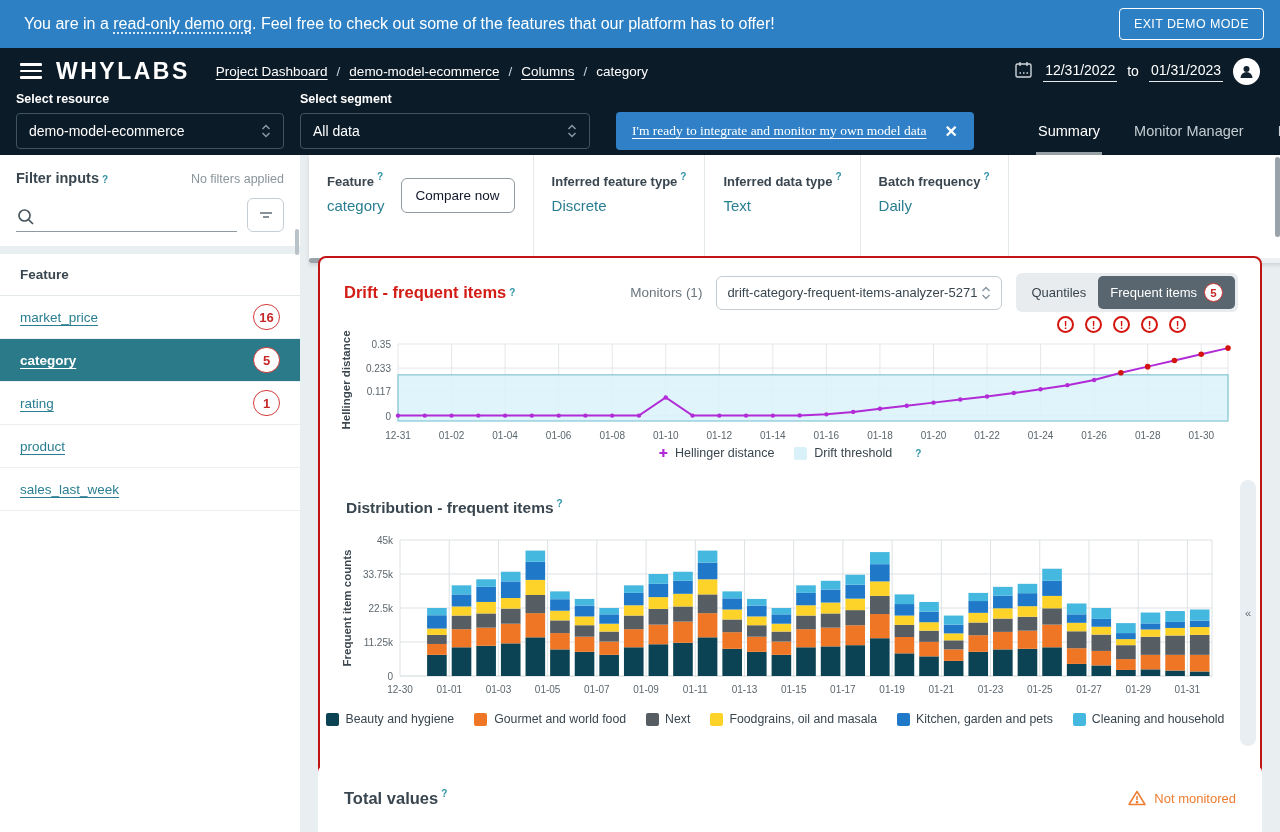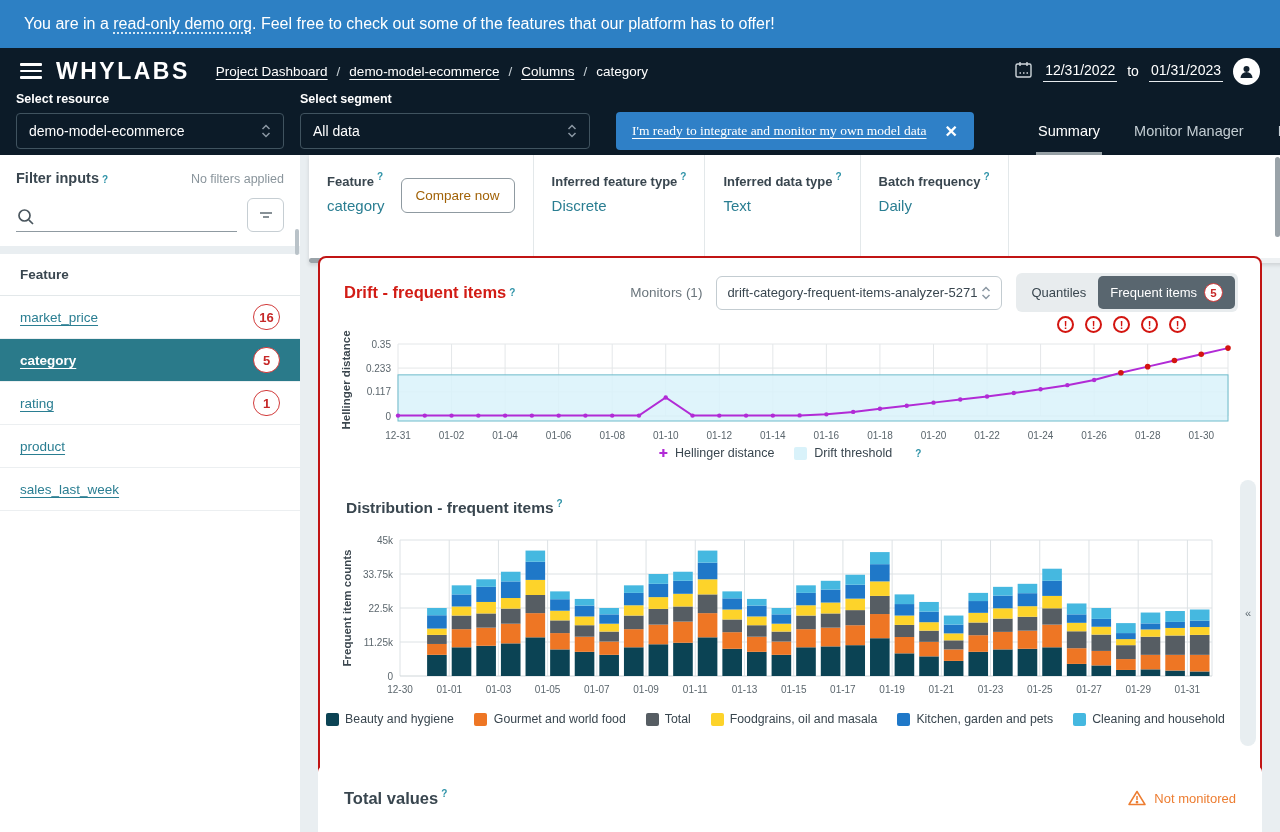--- a/index.html
+++ b/index.html
@@ -62,21 +62,21 @@
     background:#fff; color:#c62828; font-size:13px; font-weight:700; display:flex; align-items:center; justify-content:center; }
   .side-scroll-thumb { position:absolute; right:1px; top:74px; width:4px; height:26px; background:#b9c2c8; border-radius:2px; }
 
   
   .info-bar { position:absolute; left:309px; top:155px; width:980px; height:108px; background:#fff;
     display:flex; box-shadow:0 2px 4px rgba(0,0,0,.12); }
   .info-cell { padding:16px 18px 0; border-right:1px solid #e3e8ea; display:flex; align-items:flex-start; gap:16px; }
   .info-label { font-size:13px; font-weight:700; white-space:nowrap; }
   .info-value { color:#2a7e92; font-size:15px; margin-top:7px; white-space:nowrap; }
   .info-btn { margin-top:7px; background:#fff; border:1px solid #8f9aa1; border-radius:6px; padding:9px 14px;
-    font-family:inherit; font-size:13.5px; color:#a16207; cursor:pointer; white-space:nowrap; }
+    font-family:inherit; font-size:13.5px; color:#0f172a; cursor:pointer; white-space:nowrap; }
   .hbar-track { position:absolute; left:0; bottom:0; width:100%; height:5px; background:#eef1f3; }
   .hbar-thumb { position:absolute; left:0; bottom:0; width:718px; height:5px; background:#9aa3a9; border-radius:3px; cursor:grab; }
   .vbar-thumb { position:absolute; right:0; top:157px; width:5px; height:80px; background:#9aa3a9; border-radius:3px; cursor:grab; }
 
   .help { color:#2f93a8; font-size:10px; font-weight:700; vertical-align:super; margin-left:3px; cursor:pointer; }
 
   
   .drift-card { position:absolute; left:318px; top:256px; width:944px; height:628px; background:#ffffff;
     border:2px solid #c11414; border-radius:8px; }
   .card-head { display:flex; align-items:center; padding:15px 22px 0 24px; }
@@ -112,20 +112,21 @@
   .total-title { font-size:16.5px; font-weight:700; }
   .not-monitored { margin-left:auto; display:flex; align-items:center; gap:8px; color:#ed7d31; font-size:13px; margin-top:2px; }
 
   svg text { font-family:"Liberation Sans",sans-serif; }
 </style>
 </head>
 <body>
 
 <div class="demo-banner">
   <span><span>You are in a </span><a class="banner-link">read-only demo org</a><span>. Feel free to check out some of the features that our platform has to offer!</span></span>
+  <button class="exit-btn">EXIT DEMO MODE</button>
 </div>
 
 <div class="app-header">
   <div class="hdr-row1">
     <div class="hamburger">
         <span></span>
         <span></span>
         <span></span>
       </div>
     <div class="logo">WHYLABS</div>
@@ -635,21 +636,21 @@
       <span class="leg-item" style="gap: 6px;">
         <span class="leg-swatch" style="background: rgb(11, 67, 84);"></span>
         <span>Beauty and hygiene</span>
       </span>
       <span class="leg-item" style="">
         <span class="leg-swatch" style="background: rgb(238, 118, 36);"></span>
         <span>Gourmet and world food</span>
       </span>
       <span class="leg-item" style="gap: 6px;">
         <span class="leg-swatch" style="background: rgb(86, 93, 99);"></span>
-        <span>Total</span>
+        <span>Next</span>
       </span>
       <span class="leg-item" style="gap: 6px;">
         <span class="leg-swatch" style="background: rgb(253, 211, 42);"></span>
         <span>Foodgrains, oil and masala</span>
       </span>
       <span class="leg-item" style="gap: 6px;">
         <span class="leg-swatch" style="background: rgb(31, 120, 200);"></span>
         <span>Kitchen, garden and pets</span>
       </span>
       <span class="leg-item" style="gap: 6px;">

